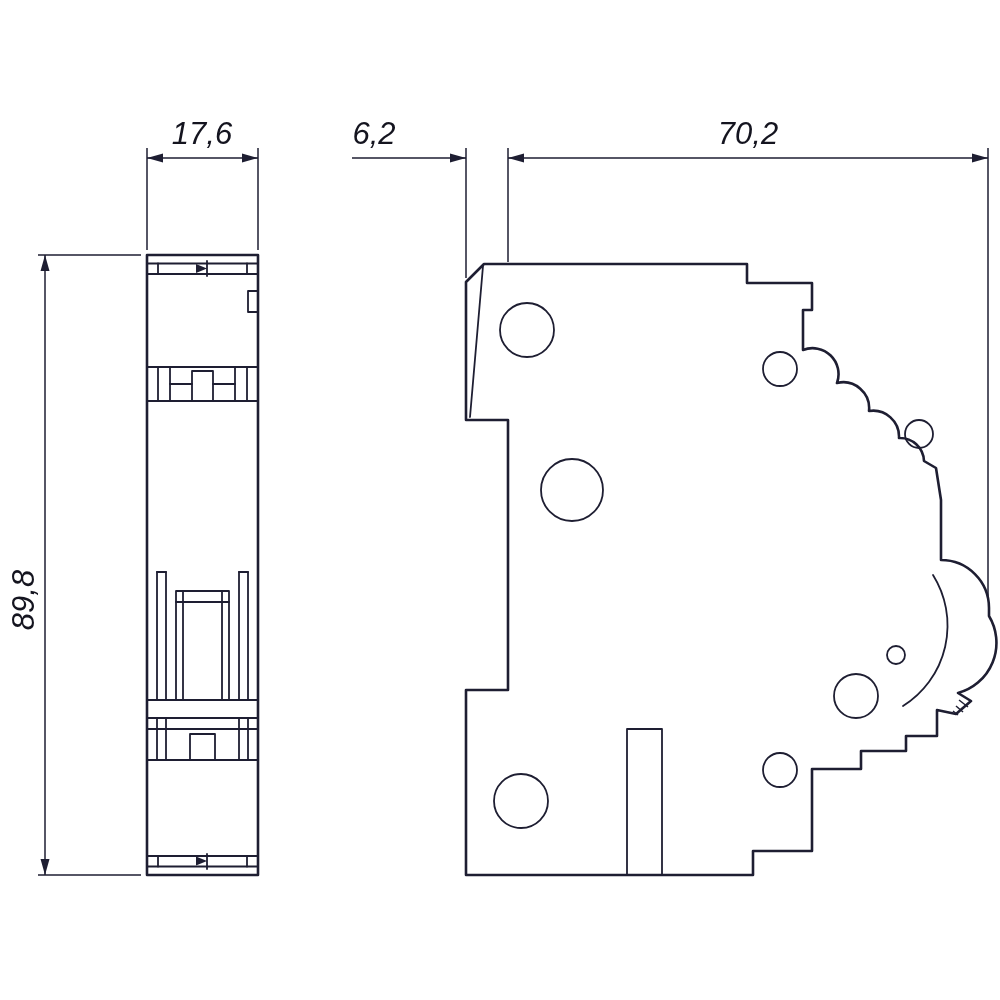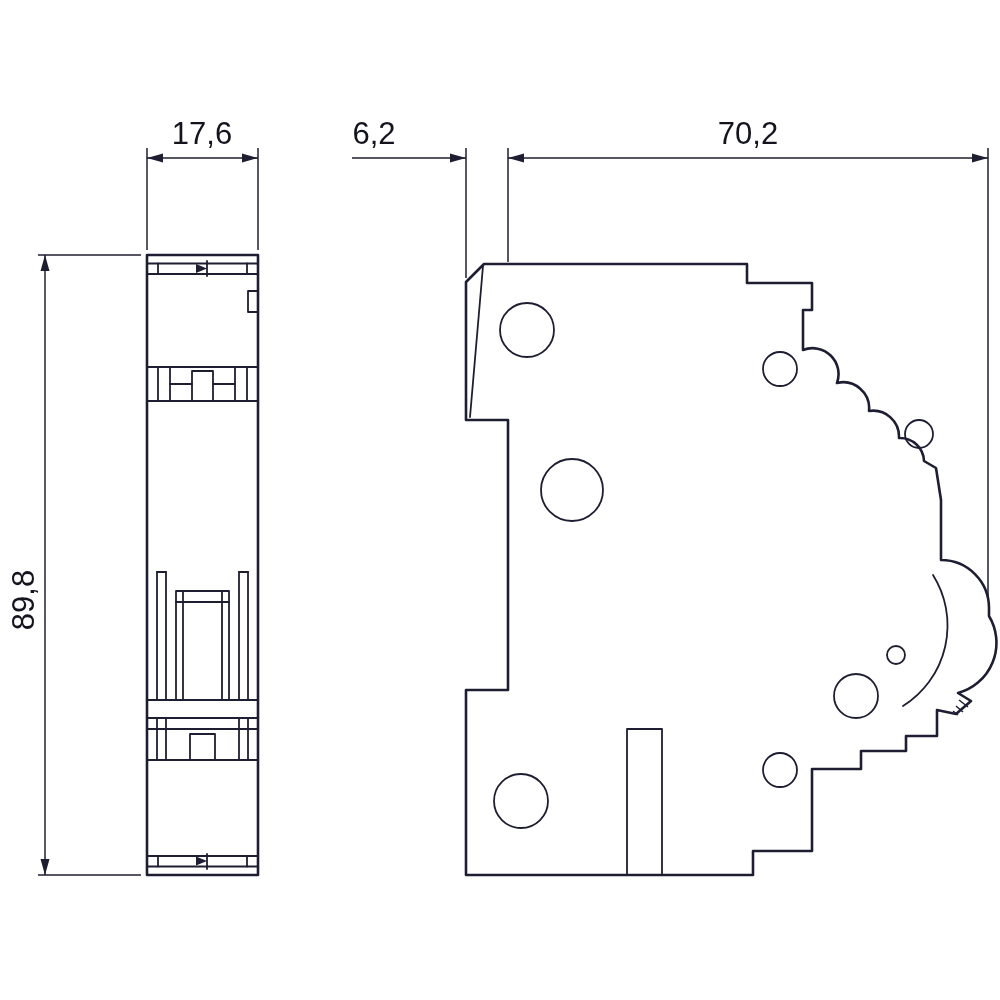--- a/index.html
+++ b/index.html
@@ -5,20 +5,21 @@
   :root{
     --line:#1e1e32;
     --text:#14141f;
     --bg:#ffffff;
   }
   html,body{margin:0;padding:0;background:var(--bg);}
   .stage{
     width:1000px;height:1000px;background:var(--bg);
     position:relative;overflow:hidden;
     font-family:"Liberation Sans", sans-serif;
+    font-style:italic;
   }
   svg{display:block;}
   .outline{fill:none;stroke:var(--line);stroke-width:2.6;stroke-linejoin:round;stroke-linecap:round;}
   .detail{fill:none;stroke:var(--line);stroke-width:1.8;stroke-linejoin:round;stroke-linecap:round;}
   .thin{fill:none;stroke:var(--line);stroke-width:1.5;}
   .dim{fill:none;stroke:var(--line);stroke-width:1.5;}
   .arrow{fill:var(--line);stroke:none;}
   .marker{fill:var(--line);stroke:none;}
   .dim-label{
     font-family:"Liberation Sans", sans-serif;

